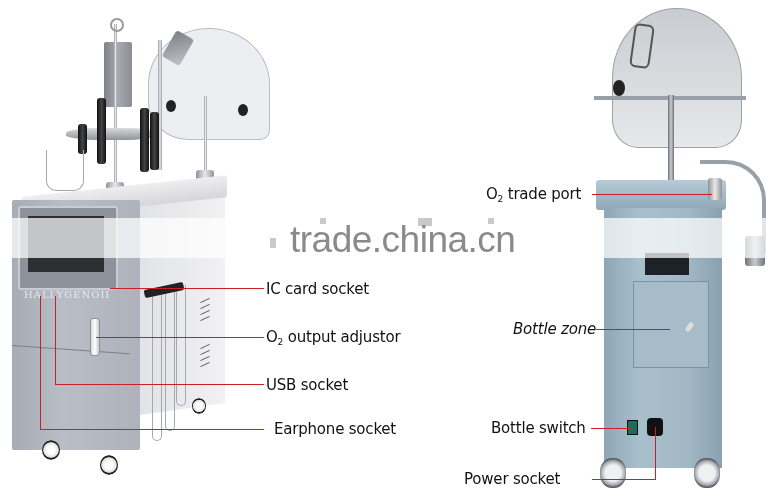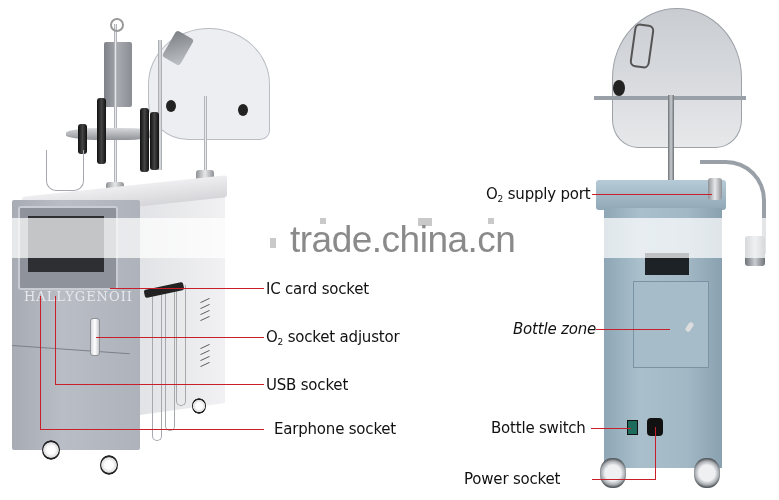--- a/index.html
+++ b/index.html
@@ -5,21 +5,21 @@
     html, body { margin: 0; padding: 0; background: #ffffff; }
     body { width: 779px; height: 500px; position: relative; overflow: hidden; font-family: "DejaVu Sans", "Liberation Sans", sans-serif; }
     .abs { position: absolute; }
     .label { position: absolute; font-size: 15px; color: #111; white-space: nowrap; line-height: 18px; letter-spacing: -0.2px; }
     .label sub { font-size: 9px; vertical-align: -3px; }
     .rline { position: absolute; background: #c8202a; }
     .lm-top { left: 22px; top: 186px; width: 205px; height: 22px; background: linear-gradient(180deg,#eeeef0,#d6d6da); transform: skewY(-6deg); border-radius: 3px; }
     .lm-front { left: 12px; top: 200px; width: 128px; height: 250px; background: linear-gradient(90deg,#a7abb4 0%,#b9bdc6 40%,#aeb2bb 100%); border-radius: 2px; }
     .lm-screen-frame { left: 18px; top: 206px; width: 96px; height: 80px; background: #8e929a; border: 2px solid #c9ccd3; border-radius: 3px; }
     .lm-screen { left: 28px; top: 216px; width: 76px; height: 56px; background: #2e2f33; }
-    .lm-brand { left: 24px; top: 289px; font-size: 13px; color: #e6e8ec; letter-spacing: 1px; font-family: "DejaVu Serif", serif; }
+    .lm-brand { left: 24px; top: 289px; font-size: 10px; color: #e6e8ec; letter-spacing: 1px; font-family: "DejaVu Serif", serif; }
     .lm-divider { left: 12px; top: 345px; width: 118px; height: 1px; background: #7c8088; transform: rotate(4deg); transform-origin: left; }
     .lm-handle { left: 90px; top: 318px; width: 8px; height: 36px; background: linear-gradient(90deg,#d8dade,#fff,#c6c8cc); border-radius: 3px; border: 1px solid #8e9196; }
     .lm-side { left: 140px; top: 205px; width: 85px; height: 210px; background: linear-gradient(90deg,#e2e3e6,#f1f1f3); transform: skewY(-8deg); transform-origin: left top; }
     .vent { position: absolute; width: 10px; height: 1px; background: #555; transform: rotate(-25deg); }
     .wheel { position: absolute; width: 18px; height: 20px; border-radius: 50%; background: radial-gradient(circle,#fff 30%,#ddd 55%,#222 60%,#222 70%,#eee 75%); }
     .cable { position: absolute; border: 1.5px solid #a5a8ad; border-top: none; border-radius: 0 0 10px 10px; }
     .pole { position: absolute; background: linear-gradient(90deg,#9a9da2,#e6e7ea,#9a9da2); }
     .bag { left: 104px; top: 42px; width: 28px; height: 65px; background: linear-gradient(90deg,#7f8288,#a6a9ae,#8a8d93); border-radius: 2px; }
     .tray { left: 66px; top: 128px; width: 92px; height: 12px; background: linear-gradient(180deg,#d8d9dc,#8f9297); border-radius: 40%; }
     .handpiece { position: absolute; width: 9px; background: linear-gradient(90deg,#111,#444,#111); border-radius: 3px; }
@@ -132,26 +132,26 @@
 
 <div class="rline" style="left:96px;top:337px;width:168px;height:1px;"></div>
 
 <div class="rline" style="left:55px;top:296px;width:1px;height:88px;"></div>
 <div class="rline" style="left:55px;top:384px;width:209px;height:1px;"></div>
 
 <div class="rline" style="left:40px;top:296px;width:1px;height:133px;"></div>
 <div class="rline" style="left:40px;top:429px;width:224px;height:1px;"></div>
 
 <div class="label" style="left:266px;top:280px;">IC card socket</div>
-<div class="label" style="left:266px;top:328px;"><span>O</span><sub>2</sub><span> socket adjustor</span></div>
+<div class="label" style="left:266px;top:328px;"><span>O</span><sub>2</sub><span> output adjustor</span></div>
 <div class="label" style="left:266px;top:376px;">USB socket</div>
 <div class="label" style="left:274px;top:420px;text-align:center;">Earphone socket</div>
 
 <div class="rline" style="left:592px;top:194px;width:120px;height:1px;"></div>
 <div class="rline" style="left:596px;top:329px;width:74px;height:1px;"></div>
 <div class="rline" style="left:591px;top:428px;width:40px;height:1px;"></div>
 <div class="rline" style="left:655px;top:427px;width:1px;height:52px;"></div>
 <div class="rline" style="left:592px;top:479px;width:64px;height:1px;"></div>
 
-<div class="label" style="left:486px;top:185px;"><span>O</span><sub>2</sub><span> supply port</span></div>
+<div class="label" style="left:486px;top:185px;"><span>O</span><sub>2</sub><span> trade port</span></div>
 <div class="label" style="left:513px;top:320px;font-style:italic;">Bottle zone</div>
 <div class="label" style="left:491px;top:419px;">Bottle switch</div>
 <div class="label" style="left:464px;top:470px;">Power socket</div>
 
 </body></html>

